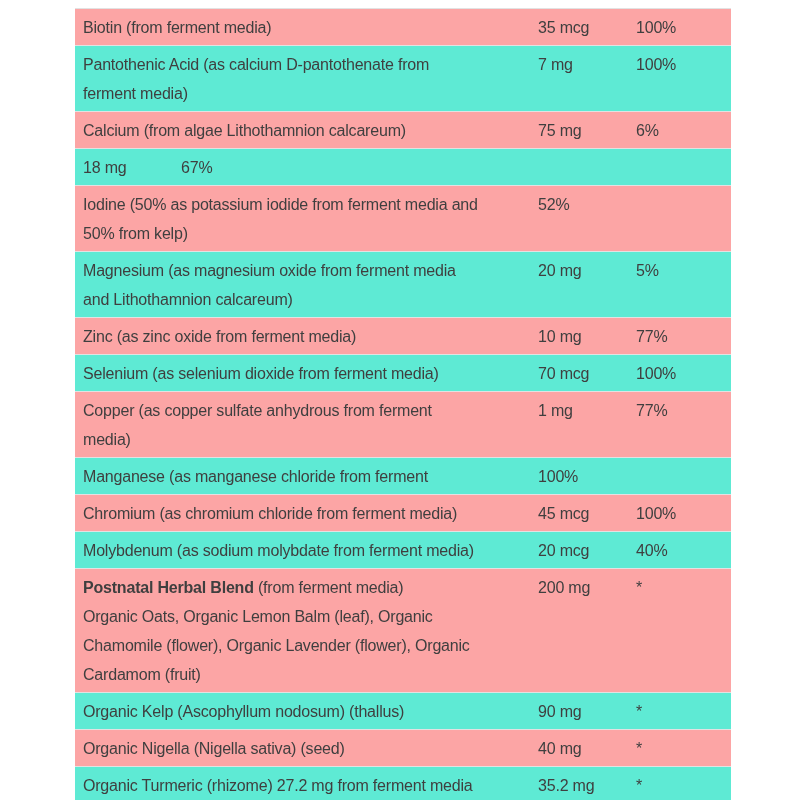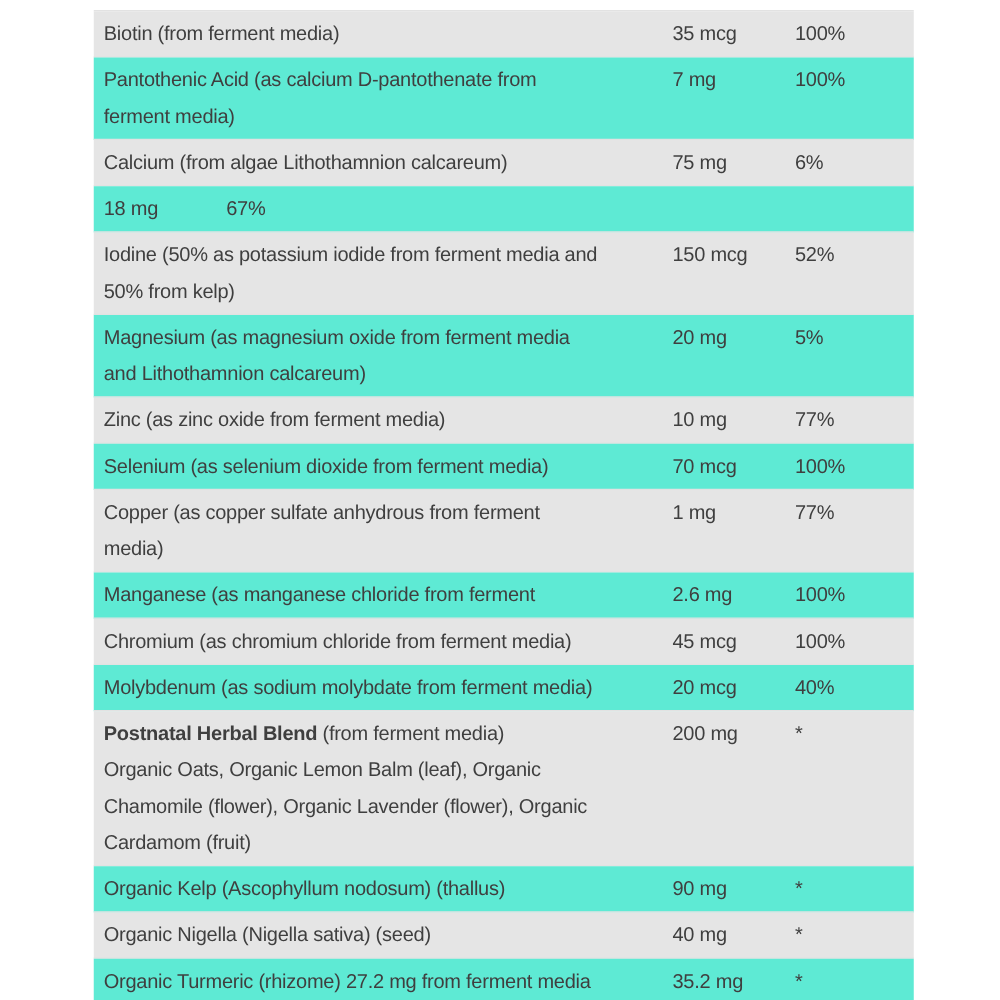--- a/index.html
+++ b/index.html
@@ -24,21 +24,21 @@
     top: 8px;
     width: 656px;
     border-top: 1px solid #e2e2e2;
   }
   .row {
     display: flex;
     align-items: flex-start;
     box-sizing: border-box;
     padding: 4px 0 3px 8px;
     border-bottom: 1px solid #e2e2e2;
-    background: #e5e5e5;
+    background: #fca5a5;
   }
   .row.alt { background: #5eead4; }
   .row.lines-1 { height: 37px; overflow: hidden; }
   .row.lines-2 { height: 66px; overflow: hidden; }
   .row.lines-4 { height: 124px; overflow: hidden; }
   .cell {
     font-size: 16px;
     line-height: 29px;
     color: #3f3f3f;
     letter-spacing: -0.2px;
@@ -87,21 +87,20 @@
   <div class="row alt lines-1">
     <div class="cell amount">18 mg</div>
     <div class="cell dv">67%</div>
   </div>
 
   <div class="row lines-2">
     <div class="cell name">
       <div><span class="bold"></span><span>Iodine (50% as potassium iodide from ferment media and 50% from kelp)</span></div>
       <div></div>
     </div>
-    <div class="cell amount">150 mcg</div>
     <div class="cell dv">52%</div>
   </div>
 
   <div class="row alt lines-2">
     <div class="cell name">
       <div><span class="bold"></span><span>Magnesium (as magnesium oxide from ferment media and Lithothamnion calcareum)</span></div>
       <div></div>
     </div>
     <div class="cell amount">20 mg</div>
     <div class="cell dv">5%</div>
@@ -132,21 +131,20 @@
     </div>
     <div class="cell amount">1 mg</div>
     <div class="cell dv">77%</div>
   </div>
 
   <div class="row alt lines-1">
     <div class="cell name">
       <div><span class="bold"></span><span>Manganese (as manganese chloride from ferment media)</span></div>
       <div></div>
     </div>
-    <div class="cell amount">2.6 mg</div>
     <div class="cell dv">100%</div>
   </div>
 
   <div class="row lines-1">
     <div class="cell name">
       <div><span class="bold"></span><span>Chromium (as chromium chloride from ferment media)</span></div>
       <div></div>
     </div>
     <div class="cell amount">45 mcg</div>
     <div class="cell dv">100%</div>

